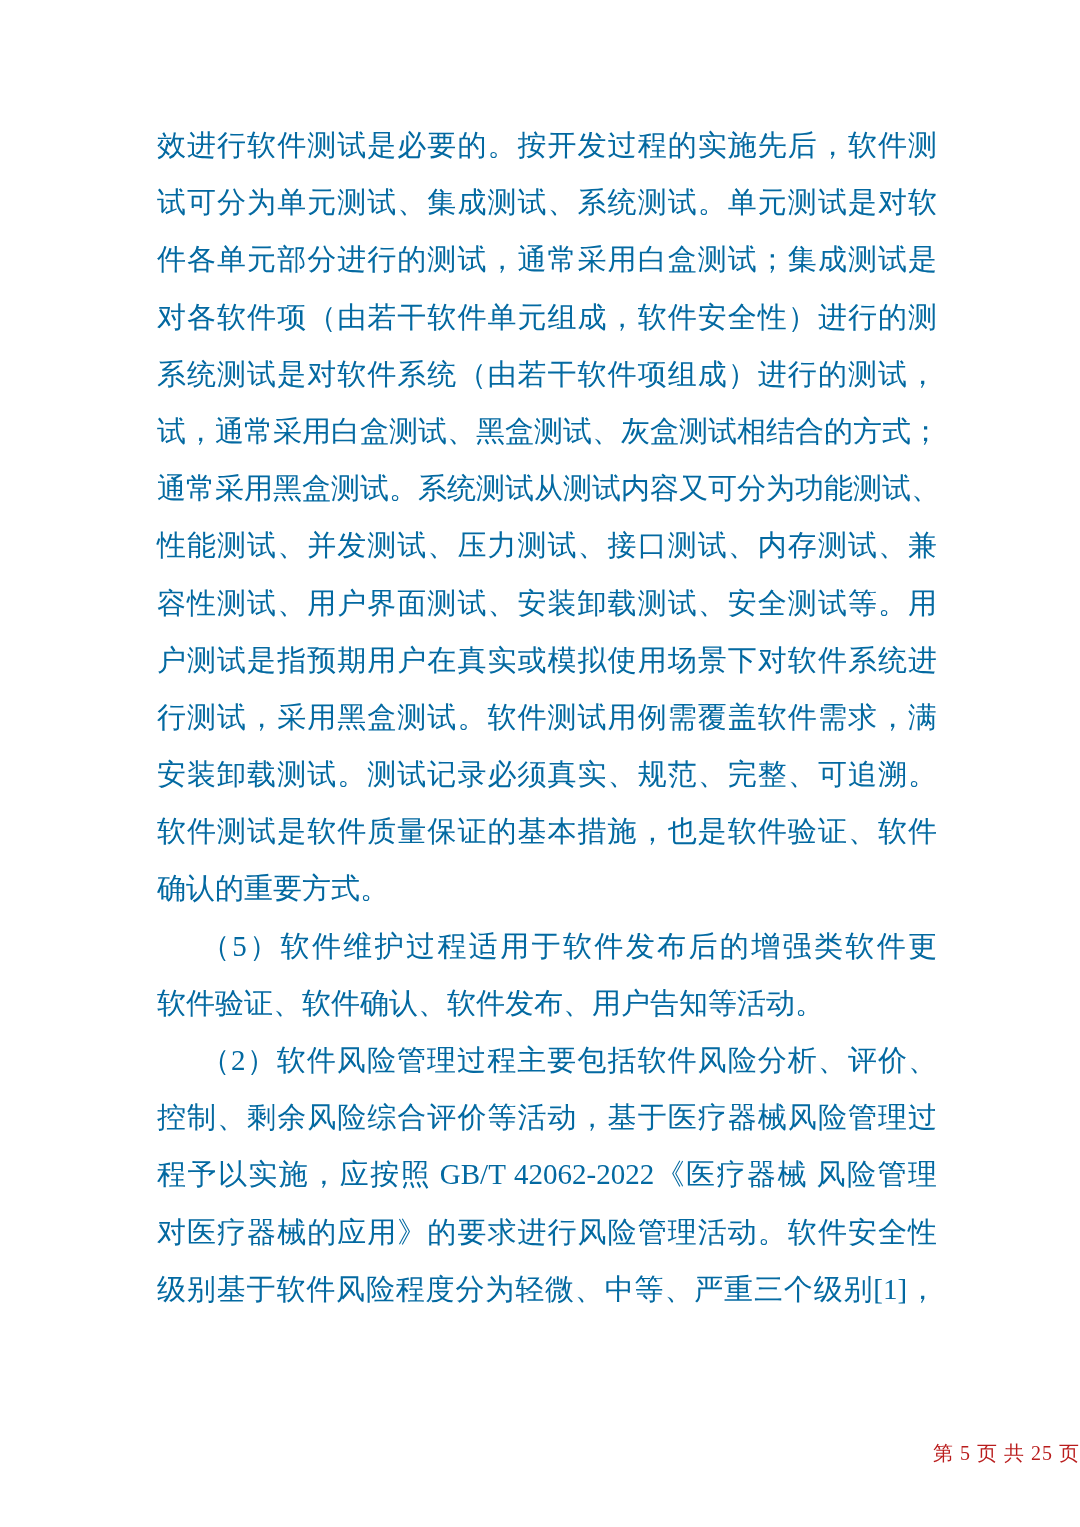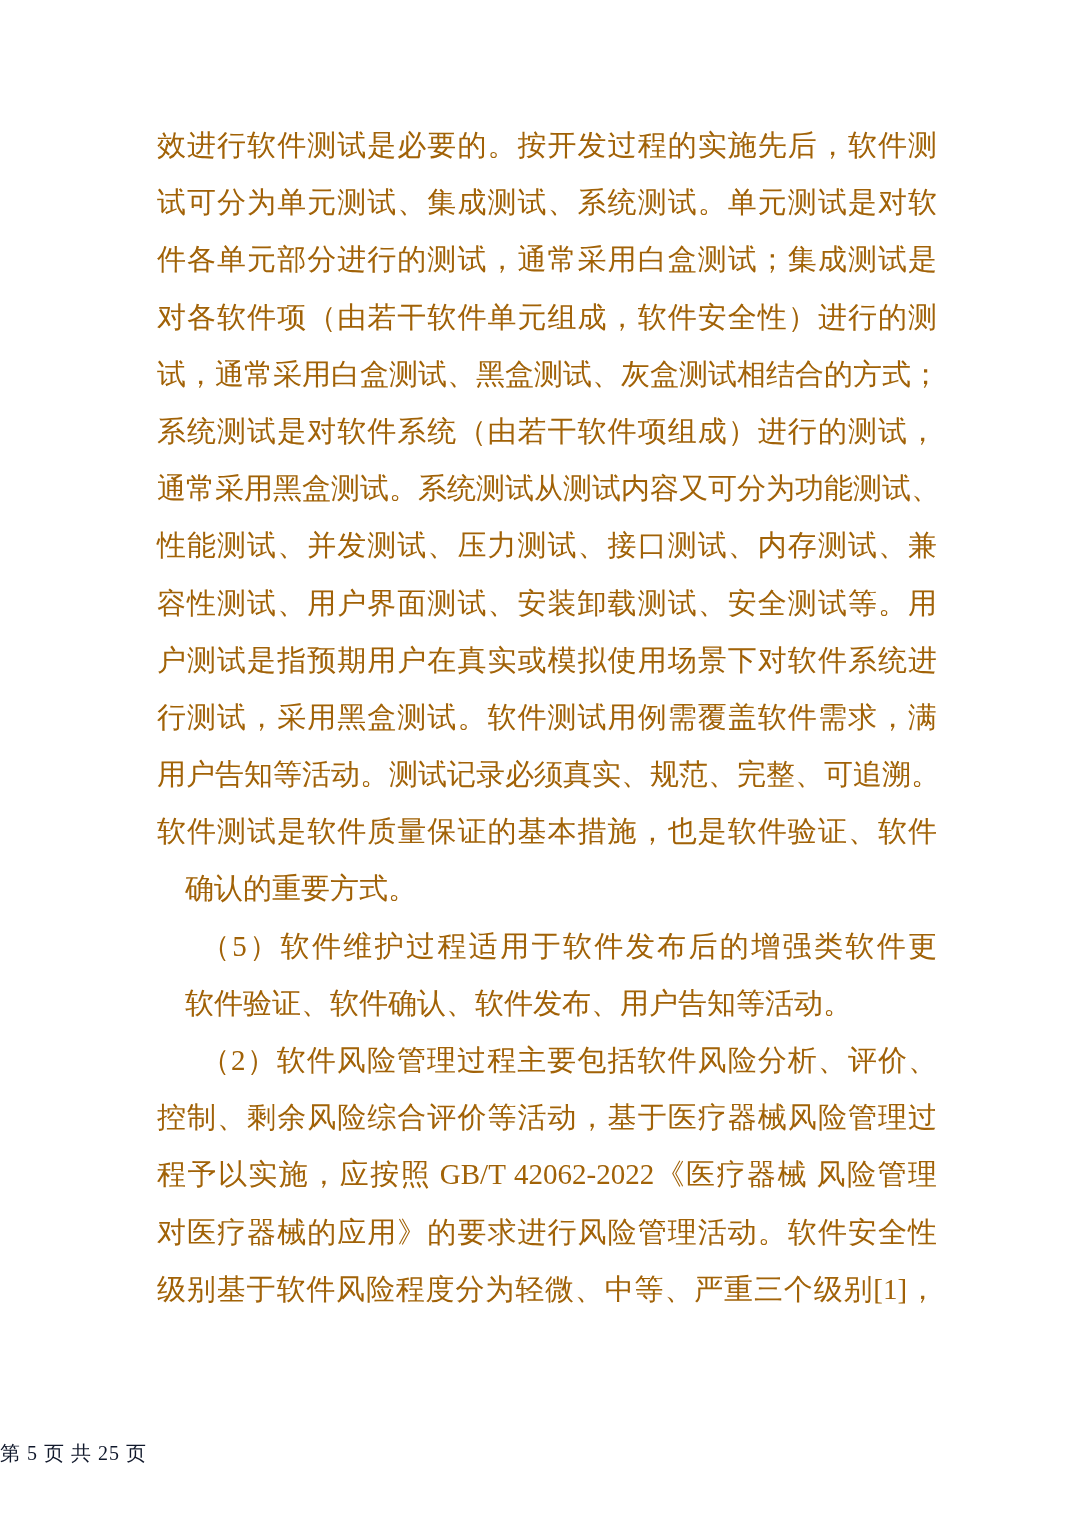--- a/index.html
+++ b/index.html
@@ -16,66 +16,66 @@
     font-family: "Liberation Serif", "DejaVu Serif", serif;
     color: #1c1c1c;
   }
   .body-text {
     position: absolute;
     left: 157px;
     top: 117px;
     width: 780px;
     font-size: 29px;
     line-height: 57.2px;
-    color: #a16207;
+    color: #0369a1;
   }
   .line {
     height: 57.2px;
     white-space: nowrap;
     text-align: justify;
     text-justify: inter-character;
     overflow: visible;
   }
   
   .line.f  { text-align-last: justify; }
   
-  .line.nf { text-align-last: left; white-space: normal; margin-left: 28px; }
+  .line.nf { text-align-last: left; white-space: normal; }
   
   .line.ind { text-indent: 44px; }
   .footer {
     position: absolute;
     left: 0;
     top: 1440px;
     width: 100%;
-    text-align: left;
+    text-align: right;
     font-size: 20px;
     line-height: 26px;
-    color: #0f172a;
+    color: #b91c1c;
     letter-spacing: 1px;
     font-family: Liberation Serif, serif;
   }
 </style>
 </head>
 <body>
 
 <div class="page">
 
   <div class="body-text">
     <div class="line f">效进行软件测试是必要的。按开发过程的实施先后，软件测</div>
     <div class="line f">试可分为单元测试、集成测试、系统测试。单元测试是对软</div>
     <div class="line f">件各单元部分进行的测试，通常采用白盒测试；集成测试是</div>
     <div class="line f">对各软件项（由若干软件单元组成，软件安全性）进行的测</div>
+    <div class="line f">系统测试是对软件系统（由若干软件项组成）进行的测试，</div>
     <div class="line f">试，通常采用白盒测试、黑盒测试、灰盒测试相结合的方式；</div>
-    <div class="line f">系统测试是对软件系统（由若干软件项组成）进行的测试，</div>
     <div class="line f">通常采用黑盒测试。系统测试从测试内容又可分为功能测试、</div>
     <div class="line f">性能测试、并发测试、压力测试、接口测试、内存测试、兼</div>
     <div class="line f">容性测试、用户界面测试、安装卸载测试、安全测试等。用</div>
     <div class="line f">户测试是指预期用户在真实或模拟使用场景下对软件系统进</div>
     <div class="line f">行测试，采用黑盒测试。软件测试用例需覆盖软件需求，满</div>
-    <div class="line f">用户告知等活动。测试记录必须真实、规范、完整、可追溯。</div>
+    <div class="line f">安装卸载测试。测试记录必须真实、规范、完整、可追溯。</div>
     <div class="line f">软件测试是软件质量保证的基本措施，也是软件验证、软件</div>
     <div class="line nf">确认的重要方式。</div>
     <div class="line f ind">（5）软件维护过程适用于软件发布后的增强类软件更</div>
     <div class="line nf">软件验证、软件确认、软件发布、用户告知等活动。</div>
     <div class="line f ind">（2）软件风险管理过程主要包括软件风险分析、评价、</div>
     <div class="line f">控制、剩余风险综合评价等活动，基于医疗器械风险管理过</div>
     <div class="line f">程予以实施，应按照 GB/T 42062-2022《医疗器械 风险管理</div>
     <div class="line f">对医疗器械的应用》的要求进行风险管理活动。软件安全性</div>
     <div class="line f">级别基于软件风险程度分为轻微、中等、严重三个级别[1]，</div>
   </div>

